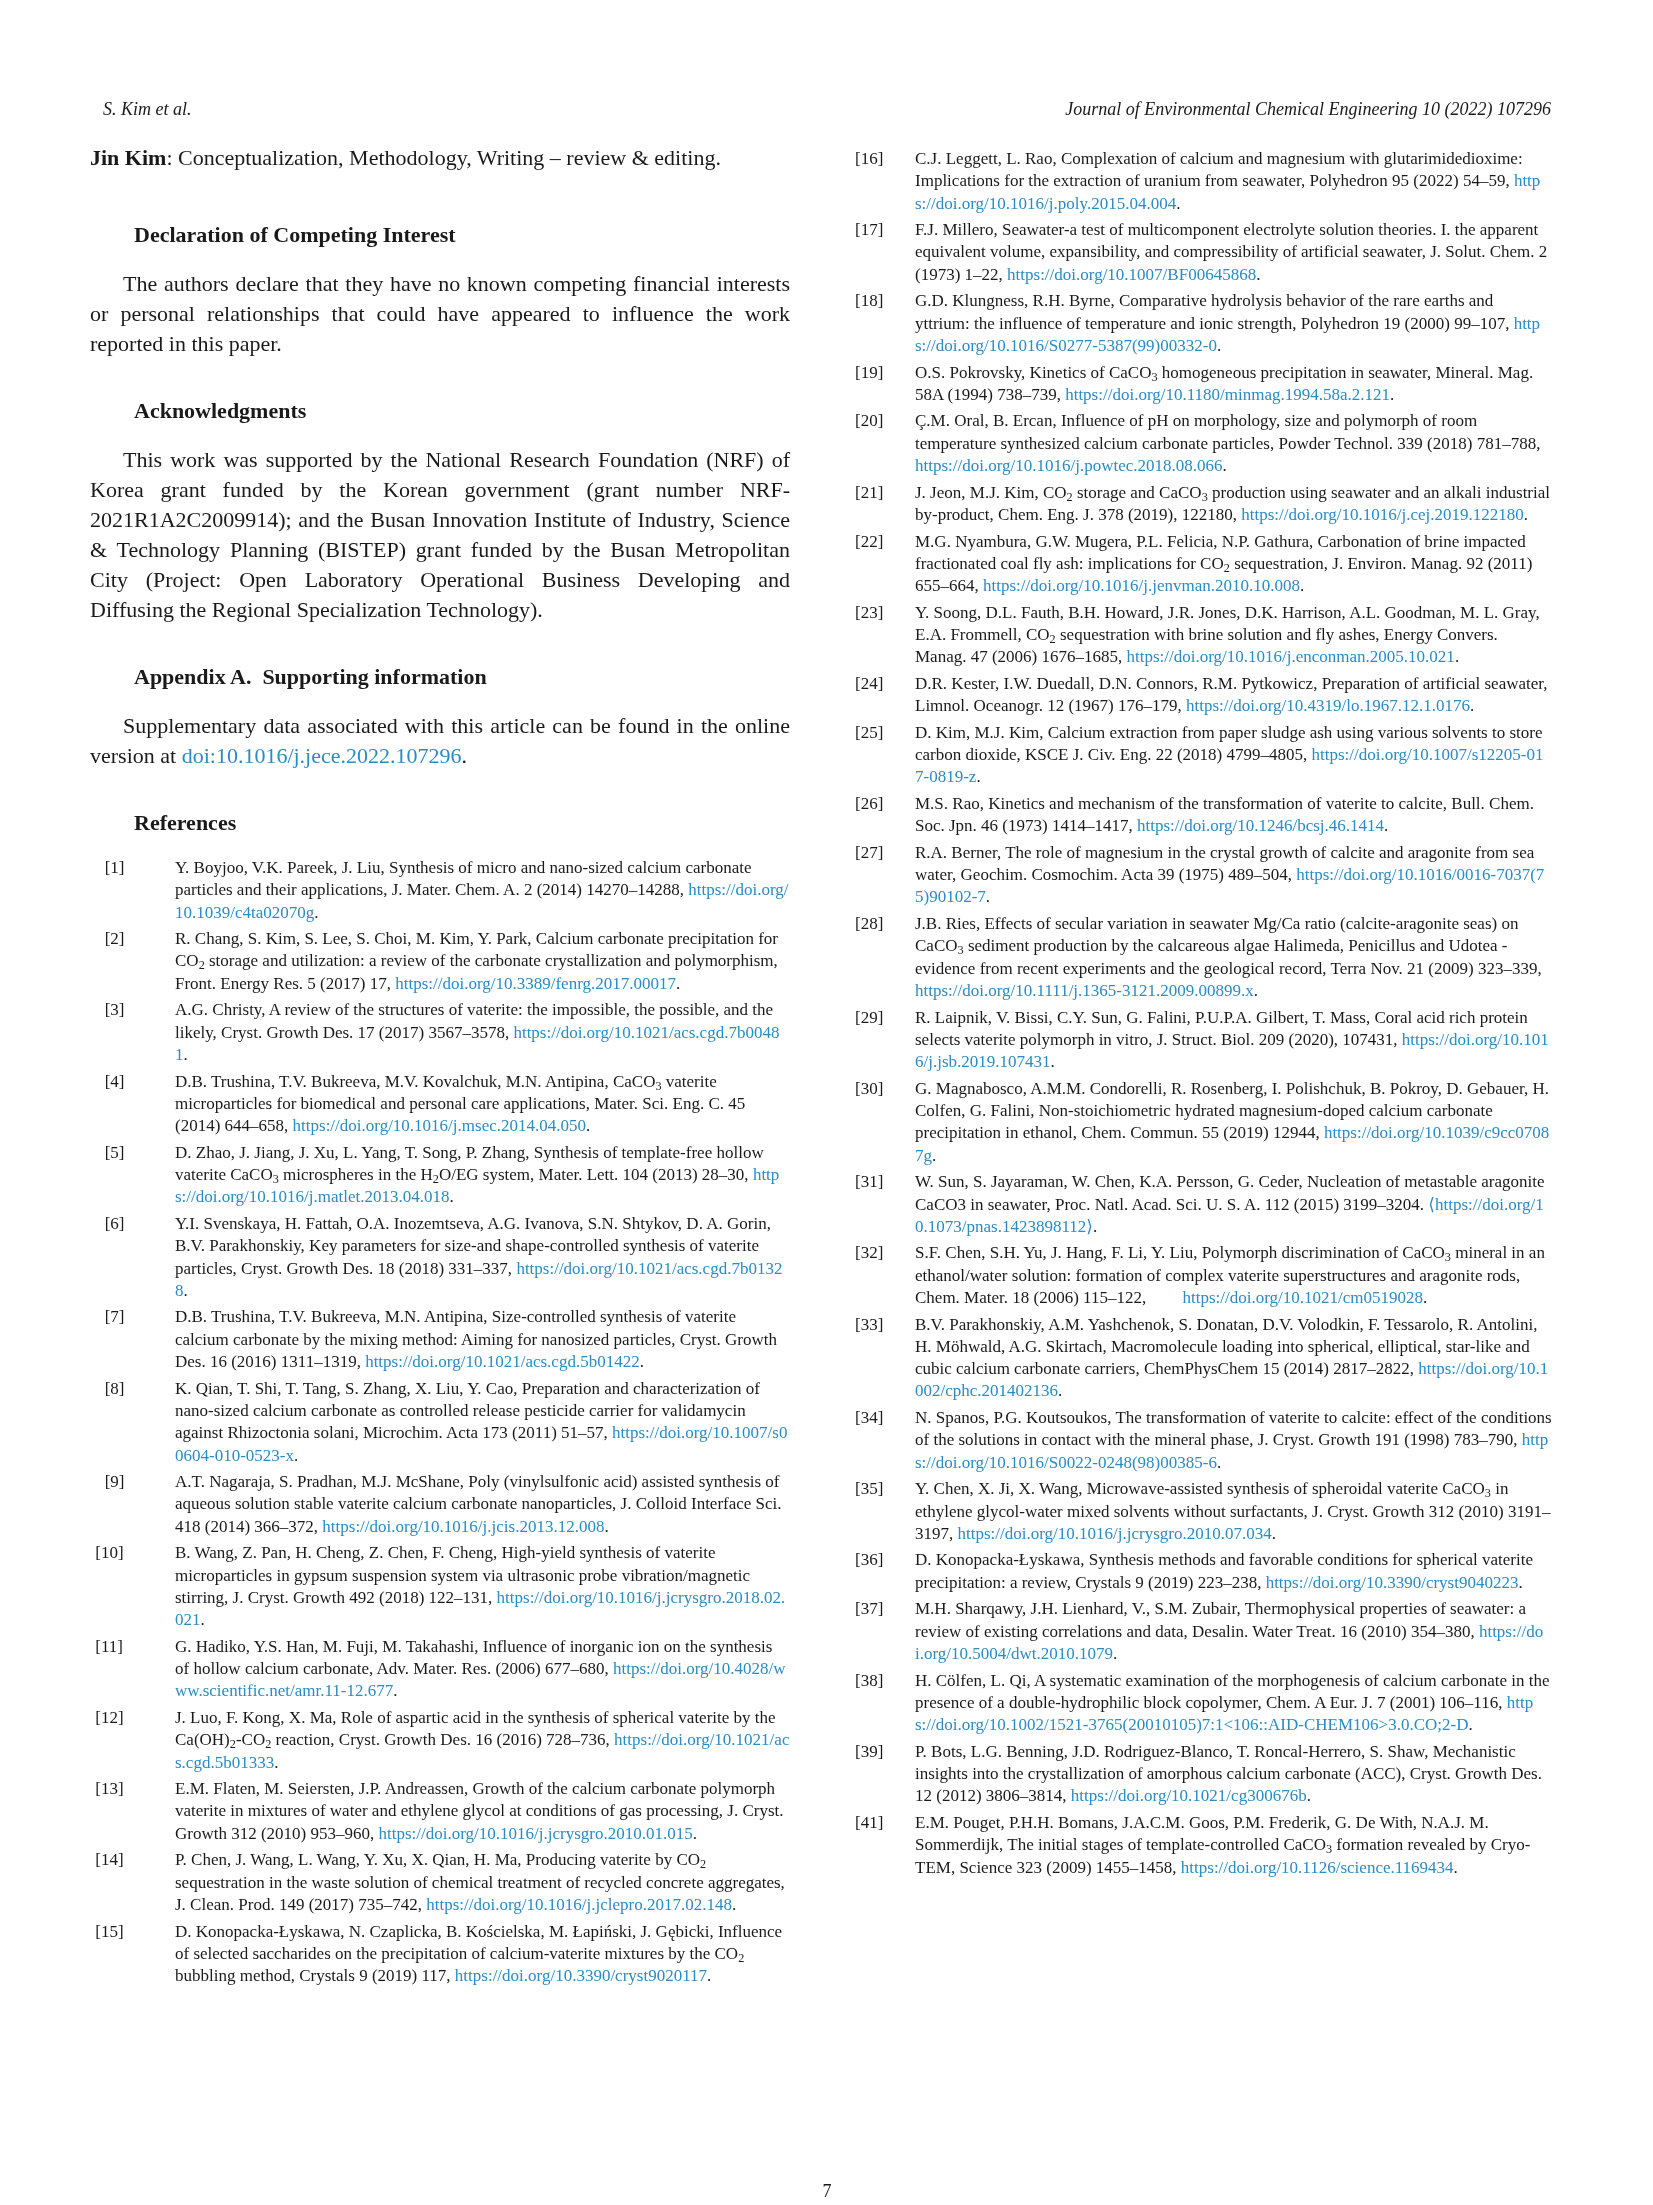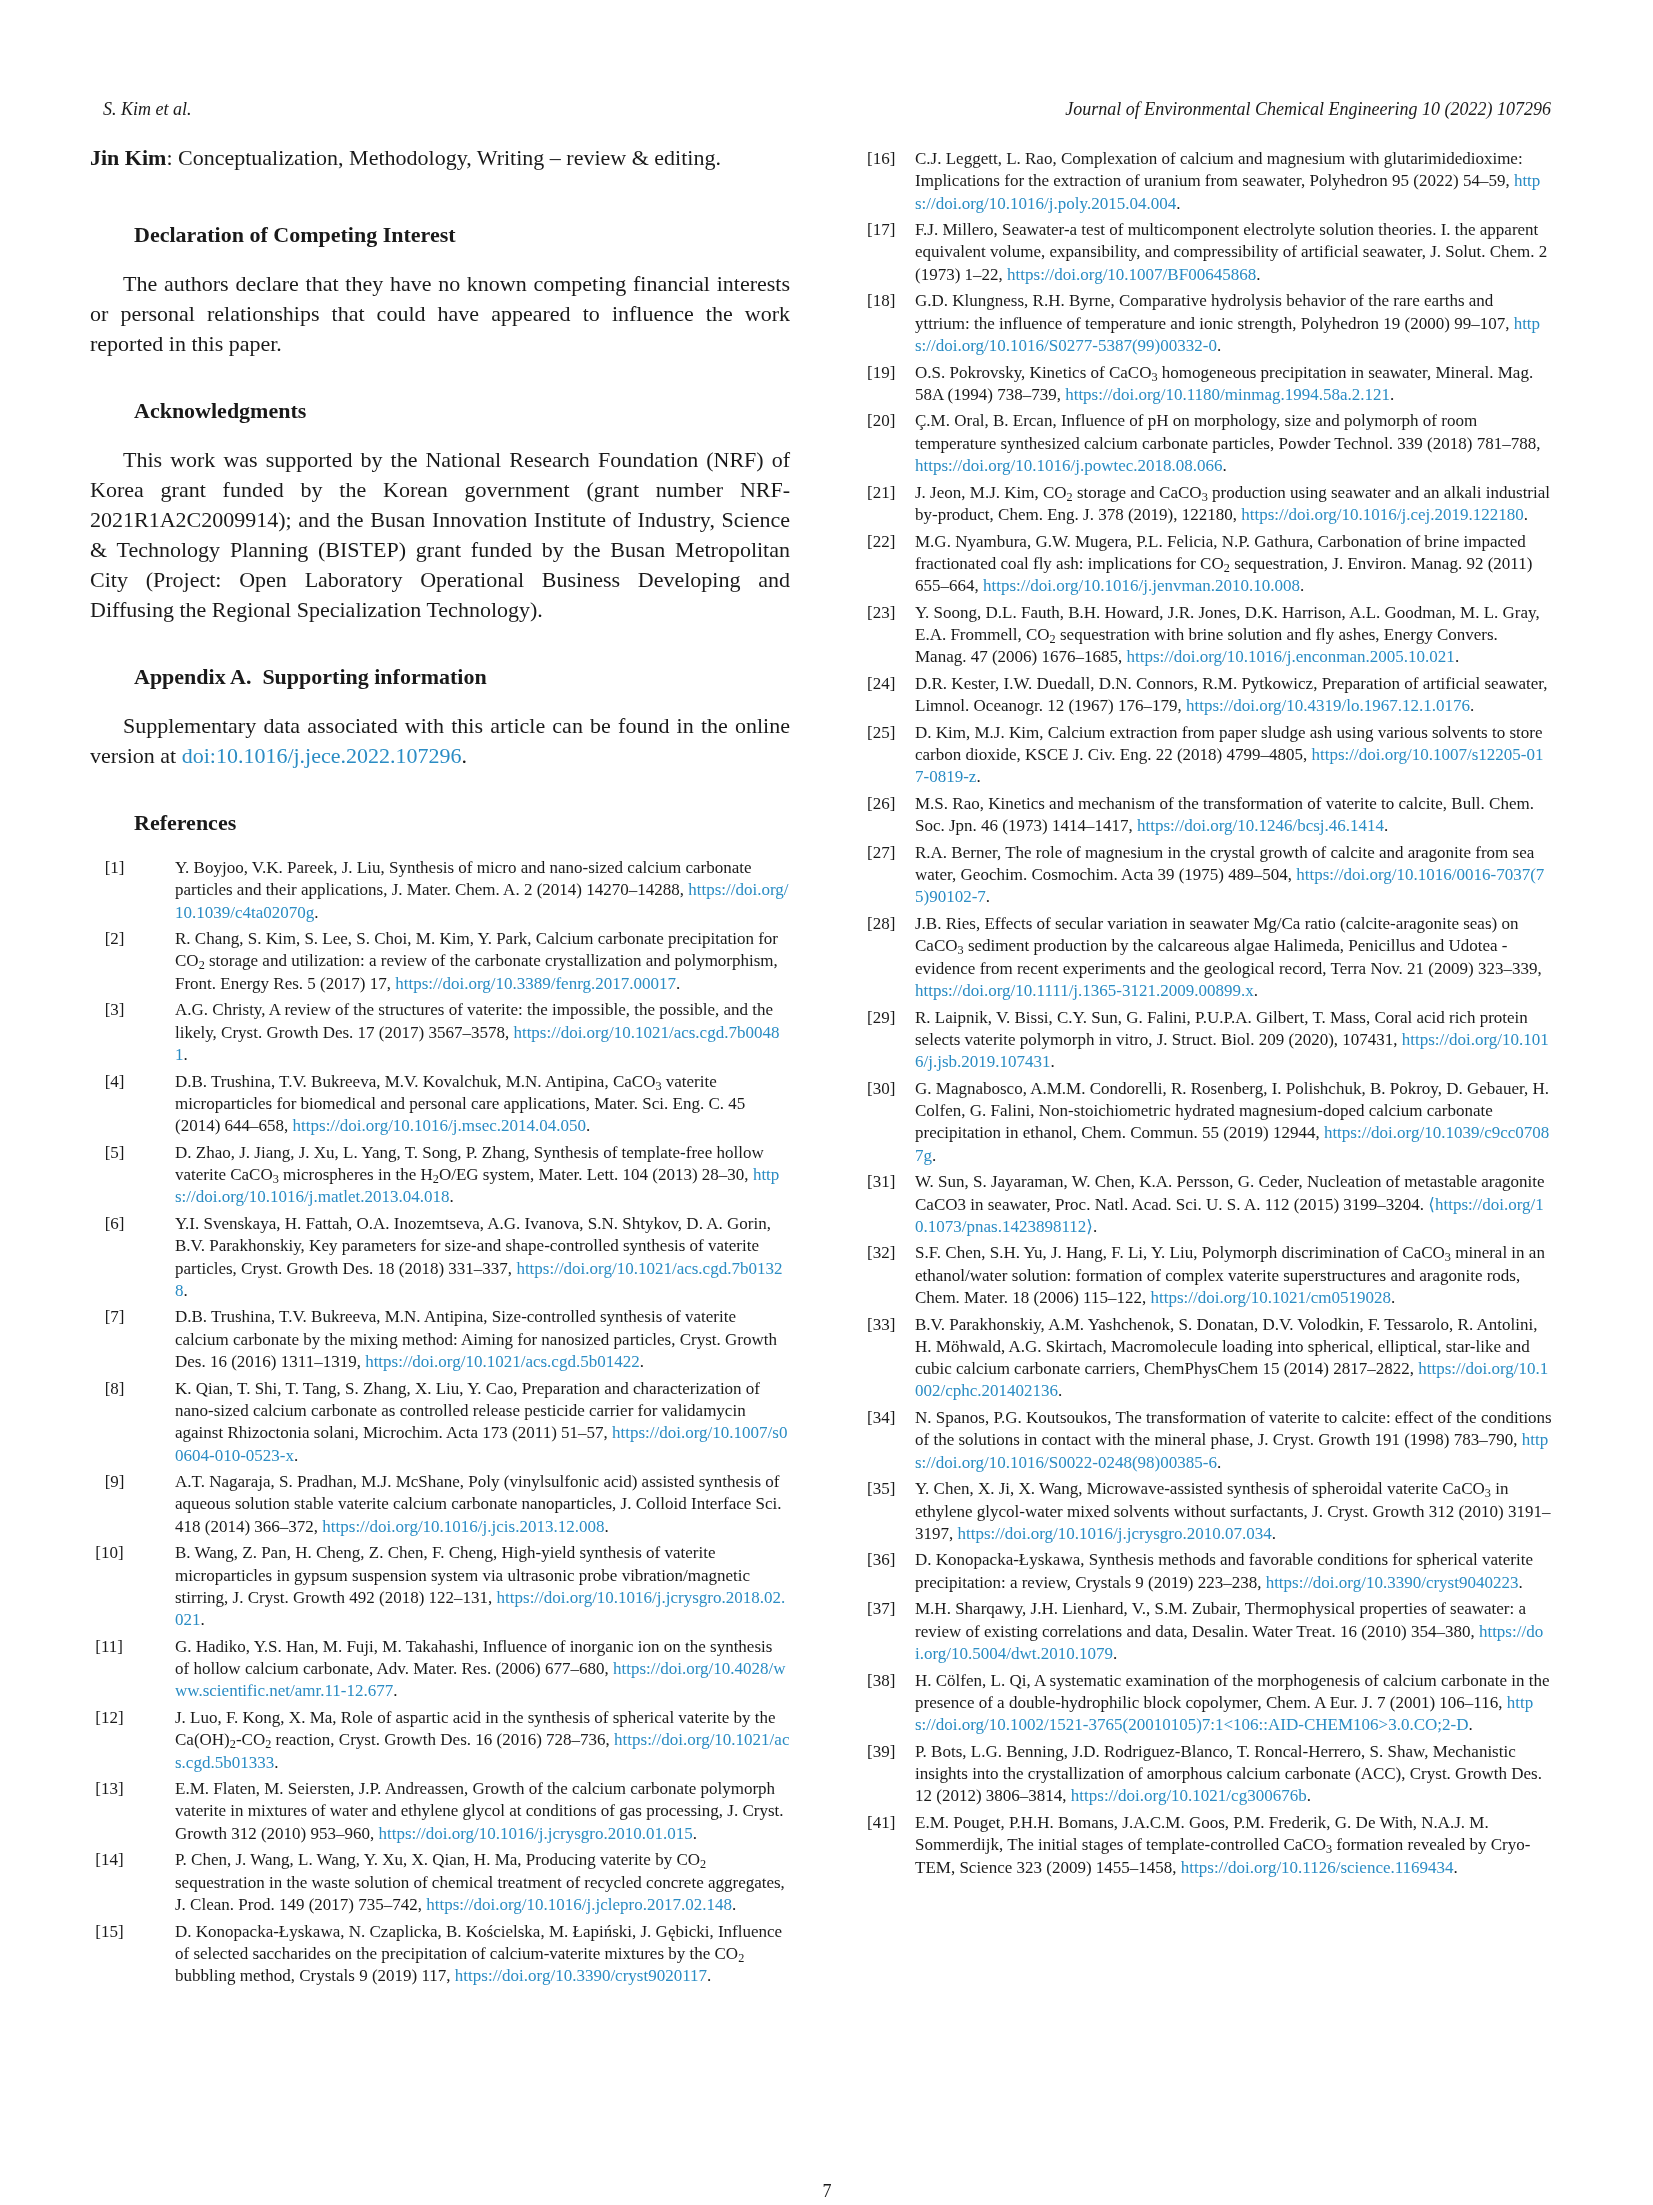--- a/index.html
+++ b/index.html
@@ -17,21 +17,21 @@
   h2 { font-size:22px; font-weight:bold; margin:0; line-height:29px; }
   .sec { margin-top:37px; }
   .sec h2 { margin-bottom:20px;margin-left:44px; }
   a.link { color:#2a8cc4; text-decoration:none; }
   .refs { margin:20px 0 0 0; padding:0; list-style:none; }
   .ref { position:relative; padding-left:85px; font-size:17px; line-height:22.3px; margin-bottom:4.3px; }
   .col-right .ref { padding-left:60px; }
   .ref-num { position:absolute; left:0; top:0; width:80px; text-align:left; }
   .col-left .ref-num { left:14.7px; }
   .col-left .ref.two .ref-num { left:5.3px; }
-  .col-right .ref-num { left:12px; }
+  .col-right .ref-num { left:0; }
   sub { font-size:0.72em; vertical-align:-0.25em; line-height:0; }
   .page-num { position:absolute; top:2181px; left:827px; font-size:18px; transform:translateX(-50%); }
 </style>
 </head>
 <body>
 
 <div class="running-head rh-left">S. Kim et al.</div>
 <div class="running-head rh-right">Journal of Environmental Chemical Engineering 10 (2022) 107296</div>
 
 <div class="col col-left">
@@ -85,21 +85,21 @@
       <li class="ref two"><span class="ref-num">[22]</span><span>M.G. Nyambura, G.W. Mugera, P.L. Felicia, N.P. Gathura, Carbonation of brine impacted fractionated coal fly ash: implications for CO<sub>2</sub> sequestration, J. Environ. Manag. 92 (2011) 655–664, </span><a class="link" style="word-break: break-all;">https://doi.org/10.1016/j.jenvman.2010.10.008</a><span>.</span></li>
       <li class="ref two"><span class="ref-num">[23]</span><span>Y. Soong, D.L. Fauth, B.H. Howard, J.R. Jones, D.K. Harrison, A.L. Goodman, M. L. Gray, E.A. Frommell, CO<sub>2</sub> sequestration with brine solution and fly ashes, Energy Convers. Manag. 47 (2006) 1676–1685, </span><a class="link" style="word-break: break-all;">https://doi.org/10.1016/j.enconman.2005.10.021</a><span>.</span></li>
       <li class="ref two"><span class="ref-num">[24]</span><span>D.R. Kester, I.W. Duedall, D.N. Connors, R.M. Pytkowicz, Preparation of artificial seawater, Limnol. Oceanogr. 12 (1967) 176–179, </span><a class="link" style="word-break: break-all;">https://doi.org/10.4319/lo.1967.12.1.0176</a><span>.</span></li>
       <li class="ref two"><span class="ref-num">[25]</span><span>D. Kim, M.J. Kim, Calcium extraction from paper sludge ash using various solvents to store carbon dioxide, KSCE J. Civ. Eng. 22 (2018) 4799–4805, </span><a class="link" style="word-break: break-all;">https://doi.org/10.1007/s12205-017-0819-z</a><span>.</span></li>
       <li class="ref two"><span class="ref-num">[26]</span><span>M.S. Rao, Kinetics and mechanism of the transformation of vaterite to calcite, Bull. Chem. Soc. Jpn. 46 (1973) 1414–1417, </span><a class="link" style="word-break: break-all;">https://doi.org/10.1246/bcsj.46.1414</a><span>.</span></li>
       <li class="ref two"><span class="ref-num">[27]</span><span>R.A. Berner, The role of magnesium in the crystal growth of calcite and aragonite from sea water, Geochim. Cosmochim. Acta 39 (1975) 489–504, </span><a class="link" style="word-break: break-all;">https://doi.org/10.1016/0016-7037(75)90102-7</a><span>.</span></li>
       <li class="ref two"><span class="ref-num">[28]</span><span>J.B. Ries, Effects of secular variation in seawater Mg/Ca ratio (calcite-aragonite seas) on CaCO<sub>3</sub> sediment production by the calcareous algae Halimeda, Penicillus and Udotea - evidence from recent experiments and the geological record, Terra Nov. 21 (2009) 323–339, </span><a class="link" style="word-break: break-all;">https://doi.org/10.1111/j.1365-3121.2009.00899.x</a><span>.</span></li>
       <li class="ref two"><span class="ref-num">[29]</span><span>R. Laipnik, V. Bissi, C.Y. Sun, G. Falini, P.U.P.A. Gilbert, T. Mass, Coral acid rich protein selects vaterite polymorph in vitro, J. Struct. Biol. 209 (2020), 107431, </span><a class="link" style="word-break: break-all;">https://doi.org/10.1016/j.jsb.2019.107431</a><span>.</span></li>
       <li class="ref two"><span class="ref-num">[30]</span><span>G. Magnabosco, A.M.M. Condorelli, R. Rosenberg, I. Polishchuk, B. Pokroy, D. Gebauer, H. Colfen, G. Falini, Non-stoichiometric hydrated magnesium-doped calcium carbonate precipitation in ethanol, Chem. Commun. 55 (2019) 12944, </span><a class="link" style="word-break: break-all;">https://doi.org/10.1039/c9cc07087g</a><span>.</span></li>
       <li class="ref two"><span class="ref-num">[31]</span><span>W. Sun, S. Jayaraman, W. Chen, K.A. Persson, G. Ceder, Nucleation of metastable aragonite CaCO3 in seawater, Proc. Natl. Acad. Sci. U. S. A. 112 (2015) 3199–3204. </span><a class="link" style="word-break: break-all;">⟨https://doi.org/10.1073/pnas.1423898112⟩</a><span>.</span></li>
-      <li class="ref two"><span class="ref-num">[32]</span><span>S.F. Chen, S.H. Yu, J. Hang, F. Li, Y. Liu, Polymorph discrimination of CaCO<sub>3</sub> mineral in an ethanol/water solution: formation of complex vaterite superstructures and aragonite rods, Chem. Mater. 18 (2006) 115–122, </span><a class="link" style="word-break: break-all;">https://doi.org/10.1021/cm0519028</a><span>.</span></li>
+      <li class="ref two"><span class="ref-num">[32]</span><span>S.F. Chen, S.H. Yu, J. Hang, F. Li, Y. Liu, Polymorph discrimination of CaCO<sub>3</sub> mineral in an ethanol/water solution: formation of complex vaterite superstructures and aragonite rods, Chem. Mater. 18 (2006) 115–122, </span><a class="link" style="word-break: break-all; margin-left: 32px;">https://doi.org/10.1021/cm0519028</a><span>.</span></li>
       <li class="ref two"><span class="ref-num">[33]</span><span>B.V. Parakhonskiy, A.M. Yashchenok, S. Donatan, D.V. Volodkin, F. Tessarolo, R. Antolini, H. Möhwald, A.G. Skirtach, Macromolecule loading into spherical, elliptical, star-like and cubic calcium carbonate carriers, ChemPhysChem 15 (2014) 2817–2822, </span><a class="link" style="word-break: break-all;">https://doi.org/10.1002/cphc.201402136</a><span>.</span></li>
       <li class="ref two"><span class="ref-num">[34]</span><span>N. Spanos, P.G. Koutsoukos, The transformation of vaterite to calcite: effect of the conditions of the solutions in contact with the mineral phase, J. Cryst. Growth 191 (1998) 783–790, </span><a class="link" style="word-break: break-all;">https://doi.org/10.1016/S0022-0248(98)00385-6</a><span>.</span></li>
       <li class="ref two"><span class="ref-num">[35]</span><span>Y. Chen, X. Ji, X. Wang, Microwave-assisted synthesis of spheroidal vaterite CaCO<sub>3</sub> in ethylene glycol-water mixed solvents without surfactants, J. Cryst. Growth 312 (2010) 3191–3197, </span><a class="link" style="word-break: break-all;">https://doi.org/10.1016/j.jcrysgro.2010.07.034</a><span>.</span></li>
       <li class="ref two"><span class="ref-num">[36]</span><span>D. Konopacka-Łyskawa, Synthesis methods and favorable conditions for spherical vaterite precipitation: a review, Crystals 9 (2019) 223–238, </span><a class="link" style="word-break: break-all;">https://doi.org/10.3390/cryst9040223</a><span>.</span></li>
       <li class="ref two"><span class="ref-num">[37]</span><span>M.H. Sharqawy, J.H. Lienhard, V., S.M. Zubair, Thermophysical properties of seawater: a review of existing correlations and data, Desalin. Water Treat. 16 (2010) 354–380, </span><a class="link" style="word-break: break-all;">https://doi.org/10.5004/dwt.2010.1079</a><span>.</span></li>
       <li class="ref two"><span class="ref-num">[38]</span><span>H. Cölfen, L. Qi, A systematic examination of the morphogenesis of calcium carbonate in the presence of a double-hydrophilic block copolymer, Chem. A Eur. J. 7 (2001) 106–116, </span><a class="link" style="word-break: break-all;">https://doi.org/10.1002/1521-3765(20010105)7:1&lt;106::AID-CHEM106&gt;3.0.CO;2-D</a><span>.</span></li>
       <li class="ref two"><span class="ref-num">[39]</span><span>P. Bots, L.G. Benning, J.D. Rodriguez-Blanco, T. Roncal-Herrero, S. Shaw, Mechanistic insights into the crystallization of amorphous calcium carbonate (ACC), Cryst. Growth Des. 12 (2012) 3806–3814, </span><a class="link" style="word-break: break-all;">https://doi.org/10.1021/cg300676b</a><span>.</span></li>
       <li class="ref two"><span class="ref-num">[41]</span><span>E.M. Pouget, P.H.H. Bomans, J.A.C.M. Goos, P.M. Frederik, G. De With, N.A.J. M. Sommerdijk, The initial stages of template-controlled CaCO<sub>3</sub> formation revealed by Cryo-TEM, Science 323 (2009) 1455–1458, </span><a class="link" style="word-break: break-all;">https://doi.org/10.1126/science.1169434</a><span>.</span></li>
     </ul>
 </div>

